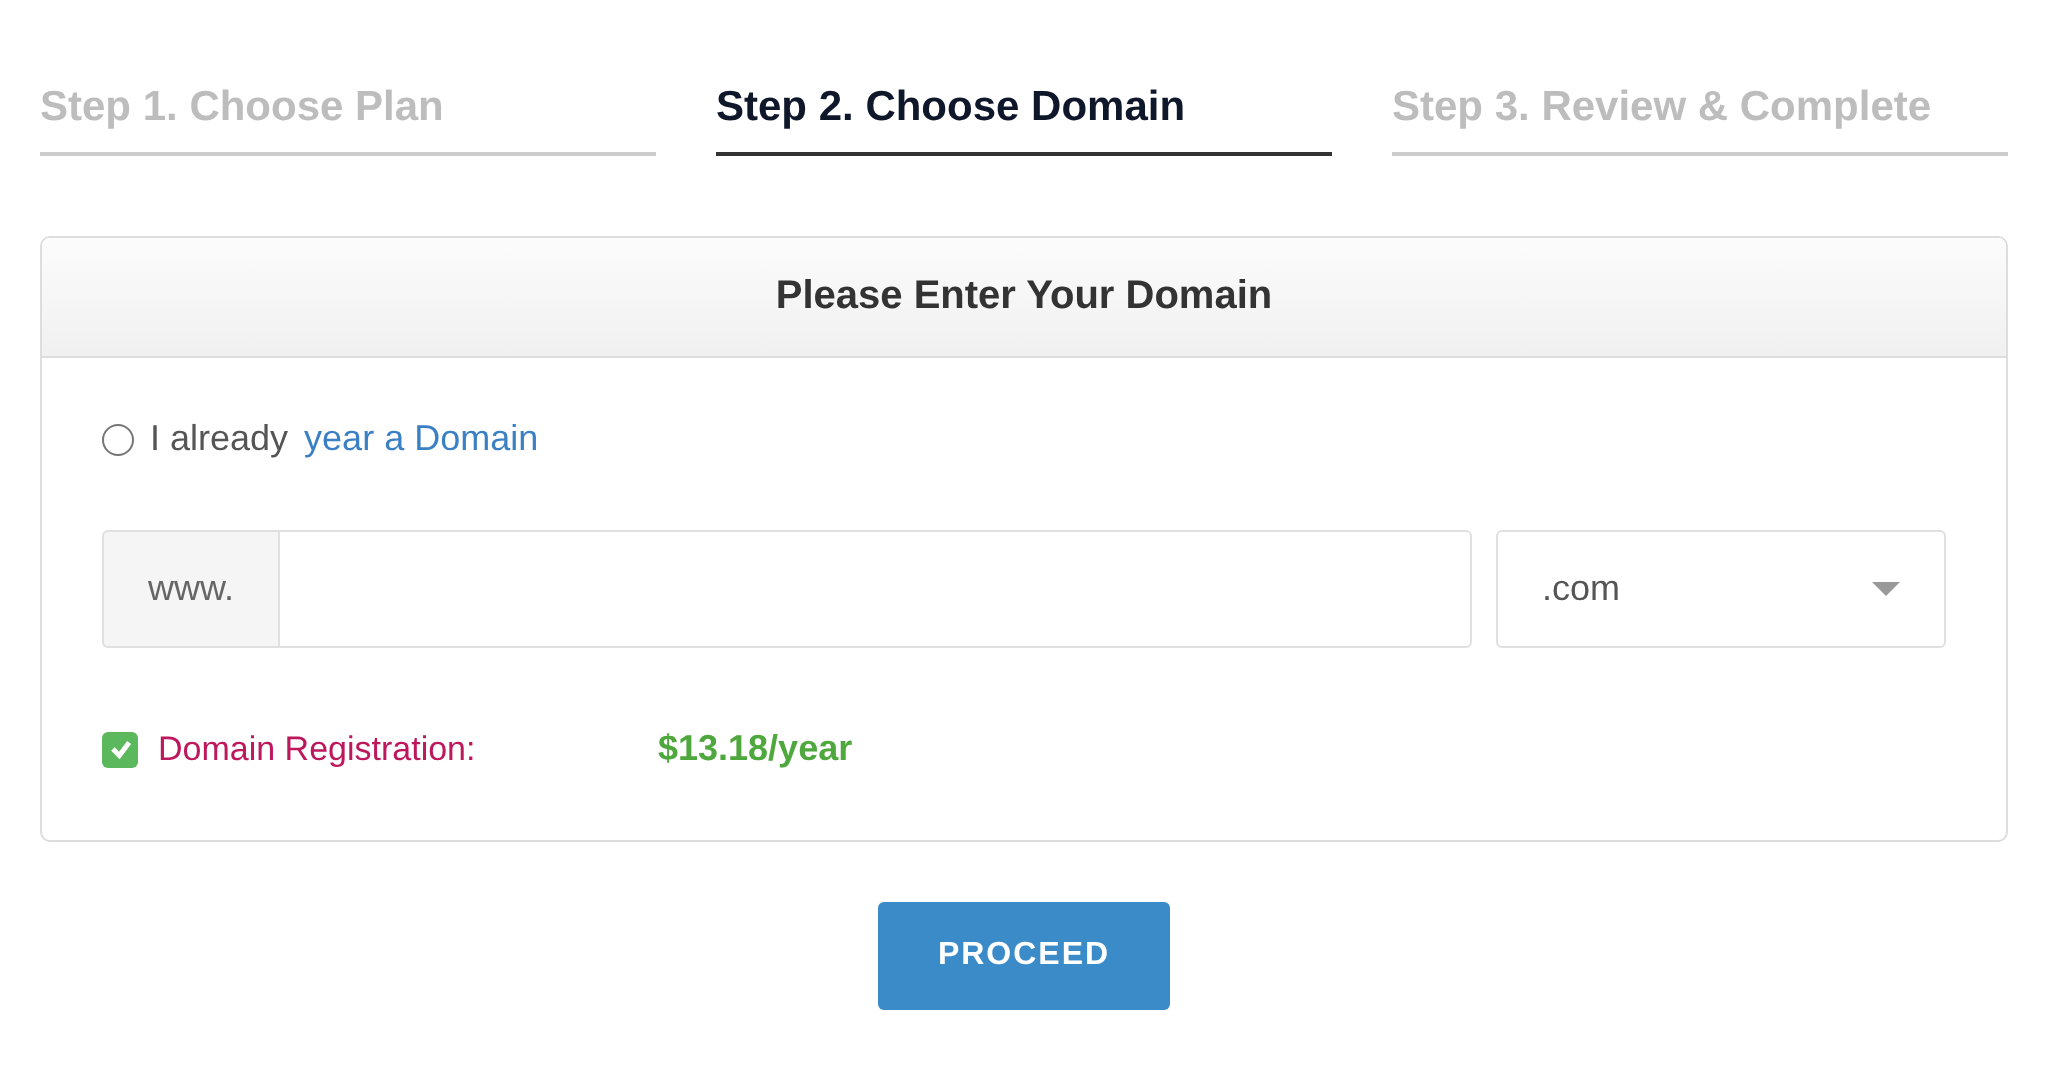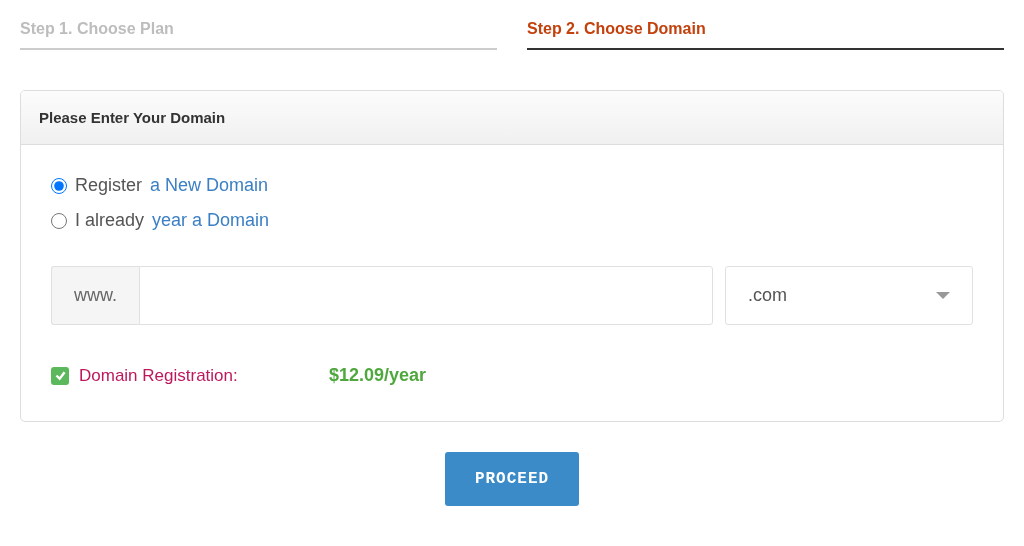--- a/index.html
+++ b/index.html
@@ -12,39 +12,41 @@
     }
     .steps {
       display: flex;
       gap: 30px;
       margin-bottom: 40px;
     }
     .step {
       flex: 1;
       padding-bottom: 10px;
       border-bottom: 2px solid #ccc;
-      font-size: 16px;
+      font-size: 21px;
       font-weight: 700;
       color: #bdbdbd;
+      margin-top: 22px;
     }
     .step.active {
-      color: #c2410c;
+      color: #0f172a;
       border-bottom-color: #333;
     }
     .panel {
       border: 1px solid #ddd;
       border-radius: 5px;
       overflow: hidden;
       margin-bottom: 30px;
     }
     .panel-header {
       background: linear-gradient(to bottom, #fcfcfc, #f0f0f0);
       border-bottom: 1px solid #ddd;
+      text-align: center;
       padding: 18px;
-      font-size: 15px;
+      font-size: 20px;
       font-weight: 700;
       color: #333;
     }
     .panel-body {
       padding: 30px 30px 35px 30px;
     }
     .radio-row {
       display: flex;
       align-items: center;
       gap: 8px;
@@ -83,21 +85,21 @@
       font-size: 18px;
       padding: 18px 12px;
       outline: none;
       border-radius: 0 3px 3px 0;
     }
     .input-group-left {
       display: flex;
       flex: 1;
     }
     .tld-select {
-      width: 248px;
+      width: 225px;
       border: 1px solid #e0e0e0;
       border-radius: 3px;
       display: flex;
       align-items: center;
       justify-content: space-between;
       padding: 0 22px;
       font-size: 18px;
       color: #555;
       cursor: pointer;
       background: #fff;
@@ -146,40 +148,35 @@
     .proceed-btn {
       background: #3b8bc9;
       color: #fff;
       border: none;
       padding: 18px 30px;
       font-size: 16px;
       font-weight: 700;
       letter-spacing: 1px;
       border-radius: 3px;
       cursor: pointer;
-      font-family: Liberation Mono, monospace;
     }
   </style>
 </head>
 <body>
 
 <div class="steps">
   <div class="step">Step 1. Choose Plan</div>
   <div class="step active">Step 2. Choose Domain</div>
+  <div class="step">Step 3. Review &amp; Complete</div>
 </div>
 
 <div class="panel">
   <div class="panel-header">Please Enter Your Domain</div>
   <div class="panel-body">
 
-    <label class="radio-row">
-      <input type="radio" name="domain-opt" checked="" style="">
-      <span>Register</span>
-      <span class="link-part">a New Domain</span>
-    </label>
 
     <label class="radio-row">
       <input type="radio" name="domain-opt" style="">
       <span>I already</span>
       <span class="link-part">year a Domain</span>
     </label>
 
     <div class="input-row">
       <div class="input-group-left">
         <div class="prefix-box">www.</div>
@@ -191,21 +188,21 @@
       </div>
     </div>
 
     <div class="reg-row">
       <span class="check-icon">
         <svg viewBox="0 0 16 16">
             <polyline points="3,8 7,12 13,4"></polyline>
           </svg>
       </span>
       <span class="reg-label">Domain Registration:</span>
-      <span class="reg-price">$12.09/year</span>
+      <span class="reg-price">$13.18/year</span>
     </div>
 
   </div>
 </div>
 
 <div class="proceed-wrap">
   <button class="proceed-btn">PROCEED</button>
 </div>
 
 </body></html>

